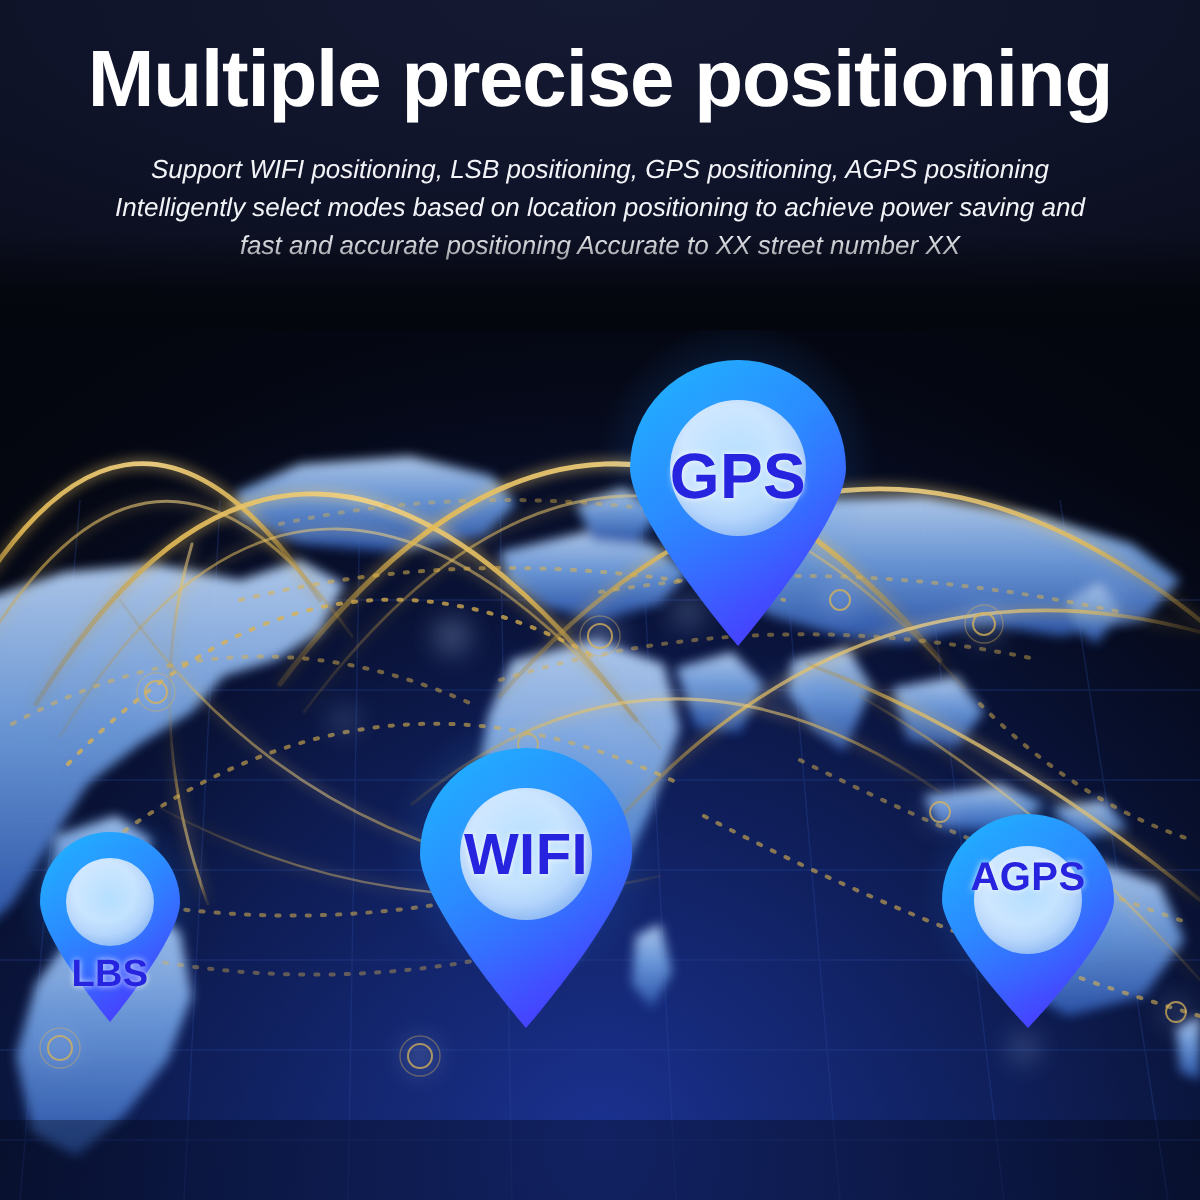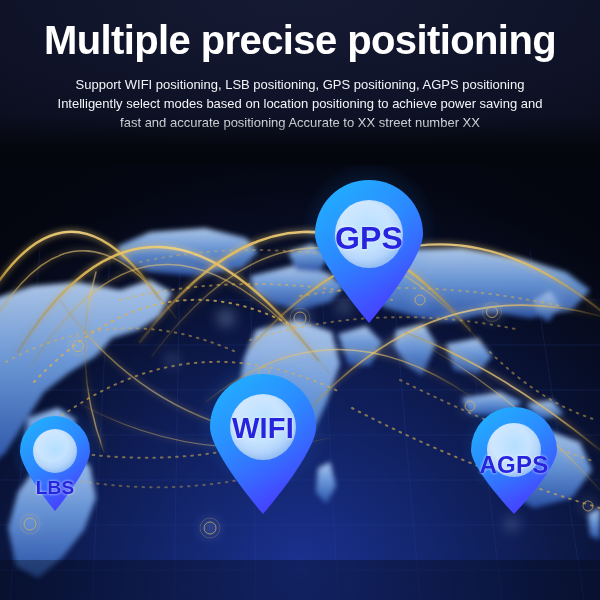--- a/index.html
+++ b/index.html
@@ -39,20 +39,21 @@
     line-height:44px;
     white-space:nowrap;
   }
   .subtitle {
     position:absolute; left:0; top:75px; width:600px;
     text-align:center;
     color:#f2f4f8;
     font-size:13px;
     line-height:19px;
     font-weight:normal;
+    font-style:italic;
   }
   .subtitle .sline { display:block; white-space:nowrap; }
 
   
   .map-stage {
     position:absolute; left:0; top:0; width:600px; height:600px;
     z-index:1;
     background:
       radial-gradient(100% 80% at 50% 112%, #16286e 0%, #102052 28%, #0a1538 52%, #060c22 74%, #04060f 100%),
       linear-gradient(to bottom, #04060e 0%, #06102c 24%, #0a1a45 50%, #0a1840 78%, #061028 100%);
@@ -77,21 +78,21 @@
     white-space:nowrap;
   }
 
   #pin-gps   { left:311px; top:182px; width:116px; height:142px; }
   #pin-gps   .pin-label { top:38px; font-size:32px; }
   #pin-wifi  { left:206px; top:376px; width:114px; height:139px; }
   #pin-wifi  .pin-label { top:36px; font-size:29px; }
   #pin-lbs   { left:17px;  top:417px; width:76px;  height:95px; }
   #pin-lbs   .pin-label { top:24px; font-size:19px;margin-top:36px; }
   #pin-agps  { left:467px; top:411px; width:94px;  height:104px; }
-  #pin-agps  .pin-label { top:40px; font-size:24px; }
+  #pin-agps  .pin-label { top:17px; font-size:20px; }
 
   .pin-glow {
     position:absolute; left:50%; top:34%;
     transform:translate(-50%,-50%);
     width:120%; height:95%;
     border-radius:50%;
     background:radial-gradient(circle, rgba(60,170,255,0.38) 0%, rgba(40,140,255,0.15) 42%, rgba(20,90,220,0) 72%);
     pointer-events:none;
   }
 </style>

